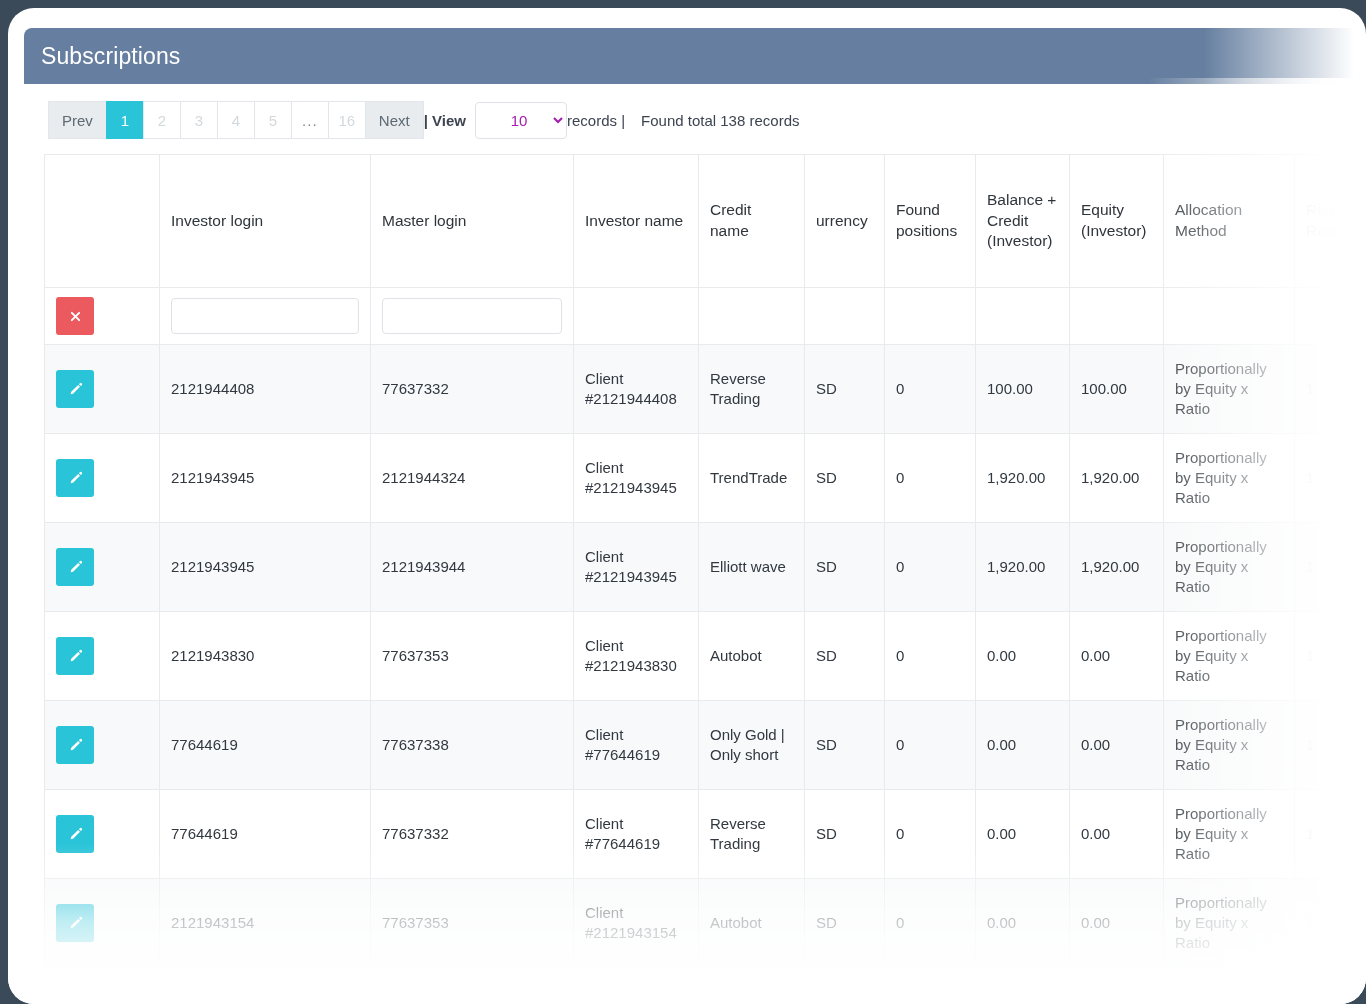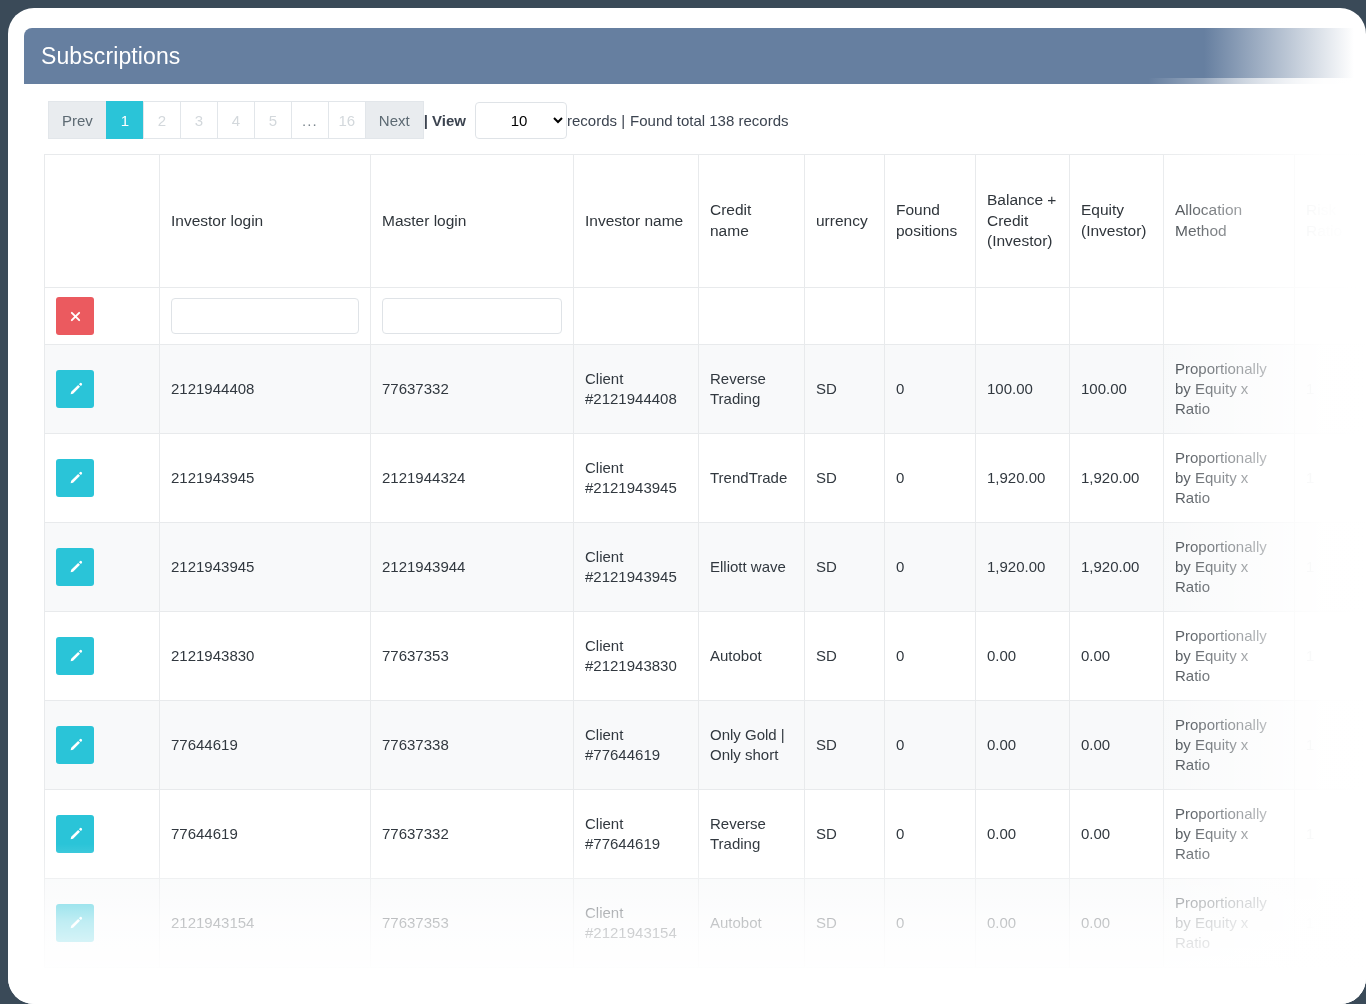--- a/index.html
+++ b/index.html
@@ -102,21 +102,21 @@
 
   #records-select {
     margin-left: 9px;
     width: 92px;
     height: 37px;
     border: 1px solid #dfe3e7;
     border-radius: 4px;
     background: #ffffff;
     font-family: "Liberation Sans", sans-serif;
     font-size: 15px;
-    color: #000000;
+    color: #a21caf;
     text-align: center;
     text-align-last: center;
     padding-left: 8px;
     cursor: pointer;
   }
 
   
   #table-viewport {
     position: absolute;
     left: 36px;
@@ -232,21 +232,21 @@
         <div class="pager-btn dots">...</div>
         <div class="pager-btn muted">16</div>
         <div class="pager-btn edge">Next</div>
       </div>
 
     <span class="toolbar-text bold">| View</span>
 
     <select id="records-select"><option value="10">10</option><option value="25">25</option><option value="50">50</option><option value="100">100</option></select>
 
     <span class="toolbar-text">records |</span>
-    <span class="toolbar-text" style="margin-left:5px;">Found total 138 records</span>
+    <span class="toolbar-text" style="margin-left:16px;">Found total 138 records</span>
   </div>
 
   <div id="table-viewport">
     <table class="grid">
       <colgroup>
         <col style="width:115px">
           <col style="width:211px">
           <col style="width:203px">
         <col style="width:125px">
           <col style="width:106px">

